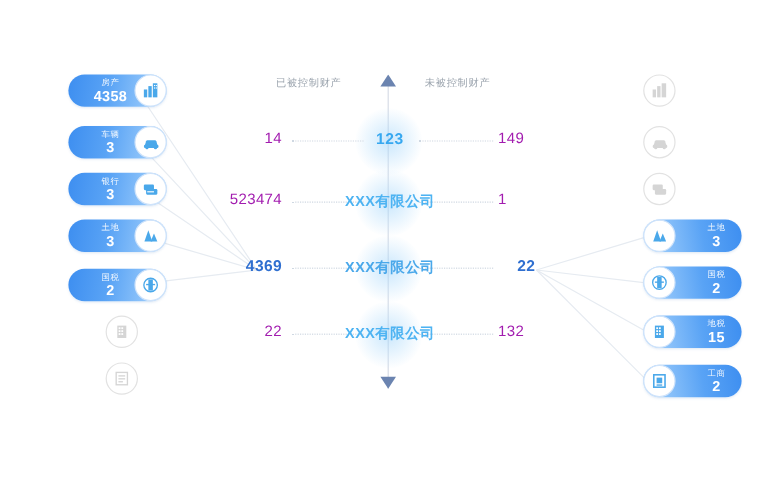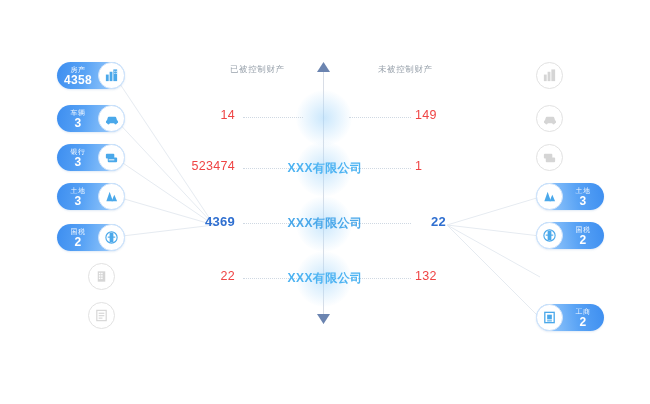--- a/index.html
+++ b/index.html
@@ -28,20 +28,21 @@
     background:linear-gradient(260deg,#3d8ef0 0%,#59a3f5 40%,#8fc4fa 78%,#b9dafc 100%);
     flex-direction:row-reverse;
   }
   .pill .txt{
     display:flex;flex-direction:column;
     justify-content:space-between;align-items:center;
     line-height:1;
     color:#ffffff;
     padding:0 6px;
     min-width:30px;
+    margin-left:14px;
   }
   .pill .cap{font-size:7px;opacity:.92;letter-spacing:.4px;margin-bottom:1px;}
   .pill .val{font-size:12px;font-weight:bold;letter-spacing:.3px;}
   .pill .bub{
     width:27px;height:27px;border-radius:50%;
     background:#ffffff;
     border:1px solid #cfe3fa;
     box-sizing:border-box;
     display:flex;align-items:center;justify-content:center;
     flex:0 0 auto;
@@ -66,32 +67,32 @@
   .arrow-up,.arrow-down{position:absolute;left:316px;width:15px;height:11px;}
   .arrow-up{top:62px;}
   .arrow-down{top:313px;}
 
   .hdr{
     position:absolute;top:64px;
     font-size:8.5px;color:#9aa3ad;letter-spacing:.6px;
     white-space:nowrap;
   }
   .hdr.l{left:230px;}
-  .hdr.r{left:354px;margin-left:24px;}
+  .hdr.r{left:354px;}
 
   .row{position:absolute;left:0;width:650px;height:22px;}
   .row .dots{
     position:absolute;top:10px;height:1px;
     border-top:1px dotted #cfd8e2;
   }
   .row .dots.l{left:243px;width:60px;}
   .row .dots.r{left:349px;width:62px;}
   .row .ln{
     position:absolute;top:1px;
-    font-size:12.5px;color:#ef4444;letter-spacing:.3px;
+    font-size:12.5px;color:#a21caf;letter-spacing:.3px;
     white-space:nowrap;
   }
   .row .ln.l{right:415px;text-align:right;}
   .row .ln.r{left:415px;text-align:left;}
   .row .mid{
     position:absolute;left:0;width:650px;top:2px;
     text-align:center;font-size:12px;font-weight:bold;
     color:#4db3f2;letter-spacing:.4px;white-space:nowrap;
   }
   .row.hot .ln{color:#2f6fd0;font-weight:bold;font-size:13px;margin-left:16px;}
@@ -134,20 +135,21 @@
   </svg>
 
   <div class="hdr l">已被控制财产</div>
   <div class="hdr r">未被控制财产</div>
 
   <div class="row" style="top:107px;">
     <div class="glow" style="top:-17px;"></div>
     <div class="dots l"></div>
     <div class="dots r"></div>
     <div class="ln l">14</div>
+    <div class="node" style="top:1px;">123</div>
     <div class="ln r">149</div>
   </div>
 
   <div class="row" style="top:158px;">
     <div class="glow" style="top:-17px;"></div>
     <div class="dots l"></div>
     <div class="dots r"></div>
     <div class="ln l">523474</div>
     <div class="mid">XXX有限公司</div>
     <div class="ln r">1</div>
@@ -310,20 +312,37 @@
     </div>
     <div class="bub">
       <svg width="15" height="15" viewBox="0 0 16 16">
         <circle cx="8" cy="8" r="6" fill="none" stroke="#4aa8ea" stroke-width="1.2"></circle>
         <rect x="6" y="3" width="4" height="10" fill="#4aa8ea"></rect>
         <rect x="4" y="7" width="8" height="1.2" fill="#4aa8ea"></rect>
       </svg>
     </div>
   </div>
 
+  <div class="pill right" style="left:536px;top:263px;">
+    <div class="txt">
+      <span class="cap">地税</span>
+      <span class="val">15</span>
+    </div>
+    <div class="bub">
+      <svg width="15" height="15" viewBox="0 0 16 16">
+        <rect x="4" y="2.5" width="8" height="11" fill="#4aa8ea"></rect>
+        <rect x="5.2" y="4" width="1.6" height="1.6" fill="#fff"></rect>
+          <rect x="7.6" y="4" width="1.6" height="1.6" fill="#fff"></rect>
+        <rect x="5.2" y="6.6" width="1.6" height="1.6" fill="#fff"></rect>
+          <rect x="7.6" y="6.6" width="1.6" height="1.6" fill="#fff"></rect>
+        <rect x="5.2" y="9.2" width="1.6" height="1.6" fill="#fff"></rect>
+          <rect x="7.6" y="9.2" width="1.6" height="1.6" fill="#fff"></rect>
+      </svg>
+    </div>
+  </div>
 
   <div class="pill right" style="left:536px;top:304px;">
     <div class="txt">
       <span class="cap">工商</span>
       <span class="val">2</span>
     </div>
     <div class="bub">
       <svg width="15" height="15" viewBox="0 0 16 16">
         <rect x="3" y="2.5" width="10" height="11" fill="none" stroke="#4aa8ea" stroke-width="1.4"></rect>
         <rect x="5.5" y="5" width="5" height="5" fill="#4aa8ea"></rect>

